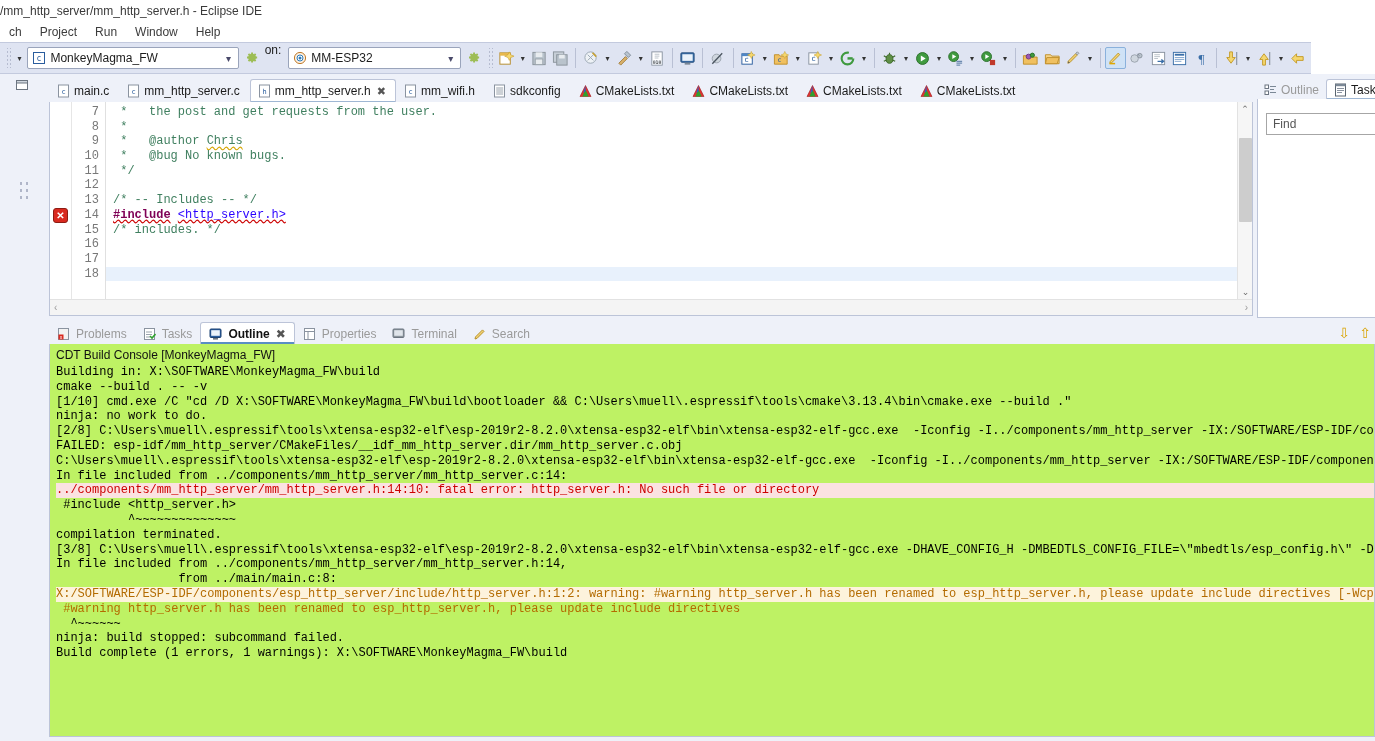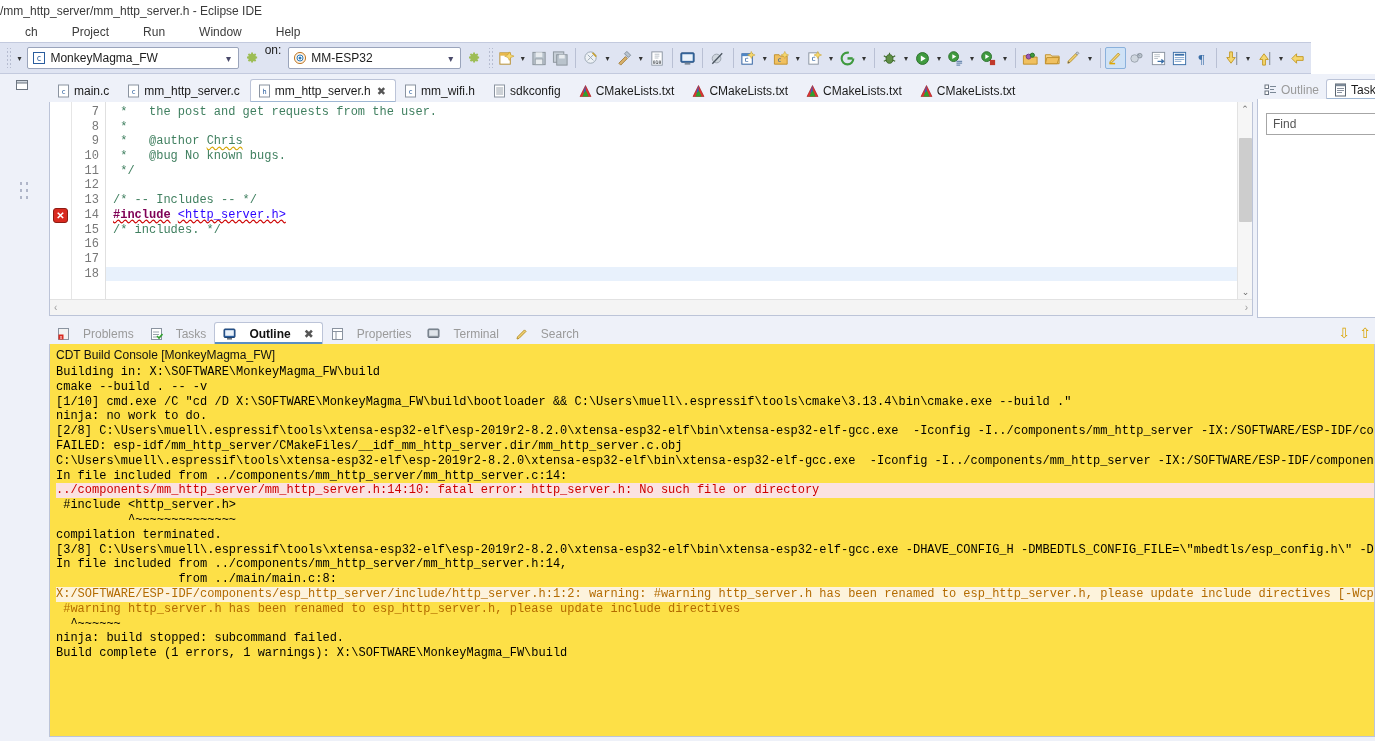--- a/index.html
+++ b/index.html
@@ -21,21 +21,21 @@
     font-size: 12px; color: #3a3a3a;
   }
   .titlebar .title { white-space: nowrap; }
 
   
   .menubar {
     height: 20px; background: #ffffff;
     display: flex; align-items: center; gap: 0px;
     font-size: 12px; color: #3c3c3c;
   }
-  .menubar .mi { padding: 1px 9px; white-space: nowrap; cursor: default; margin-left: 16px; }
+  .menubar .mi { padding: 1px 9px; white-space: nowrap; cursor: default; }
 
   
   .toolbar {
     height: 32px; background: #dfe4f2;
     border-top: 1px solid #c3cade;
     border-bottom: 1px solid #c3cade;
     display: flex; align-items: center;
     padding: 0 3px; gap: 0px;
   }
   .tb-grip { width: 7px; height: 20px; margin: 0 2px;
@@ -133,30 +133,30 @@
   .rtab.active { background:#fff; color:#1b1b1b; border:1px solid #bcc4d8; border-bottom-color:#fff;
                  border-radius:3px 3px 0 0; box-shadow: 0 -1px 0 #9fb7d4 inset; }
   .rbody { position:absolute; left:0; top:21px; width:170px; height:219px;
            background:#fff; border:1px solid #bcc4d8; border-top:none; }
   .findbox { margin:14px 8px 0 8px; height:22px; border:1px solid #a6a6a6; background:#fff;
              display:flex; align-items:center; padding:0 6px; font-size:12px; color:#555; }
 
   
   .console-area { position:absolute; left:5px; top:247px; width:1326px; height:416px; }
   .ctabrow { height:24px; display:flex; align-items:flex-end; position:relative; }
-  .ctab { height:23px; display:flex; align-items:center; gap:13px; padding:0 8px;
+  .ctab { height:23px; display:flex; align-items:center; gap:6px; padding:0 8px;
           font-size:12px; color:#9a9a9a; white-space:nowrap; cursor:default;margin-top:26px; }
   .ctab.active { color:#111; font-weight:bold; background:#fff;
                  border:1px solid #bcc4d8; border-bottom-color:#fff;
                  border-radius:3px 3px 0 0; box-shadow:0 -2px 0 #5a8ec4 inset; }
   .ctab .closex { font-weight:normal; color:#555; }
   .ctoolbar { position:absolute; right:0; top:0; height:23px; display:flex; align-items:center; gap:1px;}
 
   .console-body { position:absolute; left:0; top:23px; width:1326px; height:393px;
-                  background:#fde047; border:1px solid #bcc4d8; border-top:none; overflow:hidden; }
+                  background:#bef264; border:1px solid #bcc4d8; border-top:none; overflow:hidden; }
   .console-title { font-size:12px; color:#111; padding:4px 6px 3px 6px; }
   .console-out { font-family:"Liberation Mono", monospace; font-size:12px;
                  line-height:14.8px; white-space:pre; position:relative; padding-left:6px; }
   .oline { height:14.8px; }
   .oline.err { background:#fbe2e1; color:#cc0000; }
   .oline.warn { background:#fdf3dc; color:#b36b00; }
   .oline.warntext { color:#b36b00; }
 
   svg { display:block; }
 </style>

